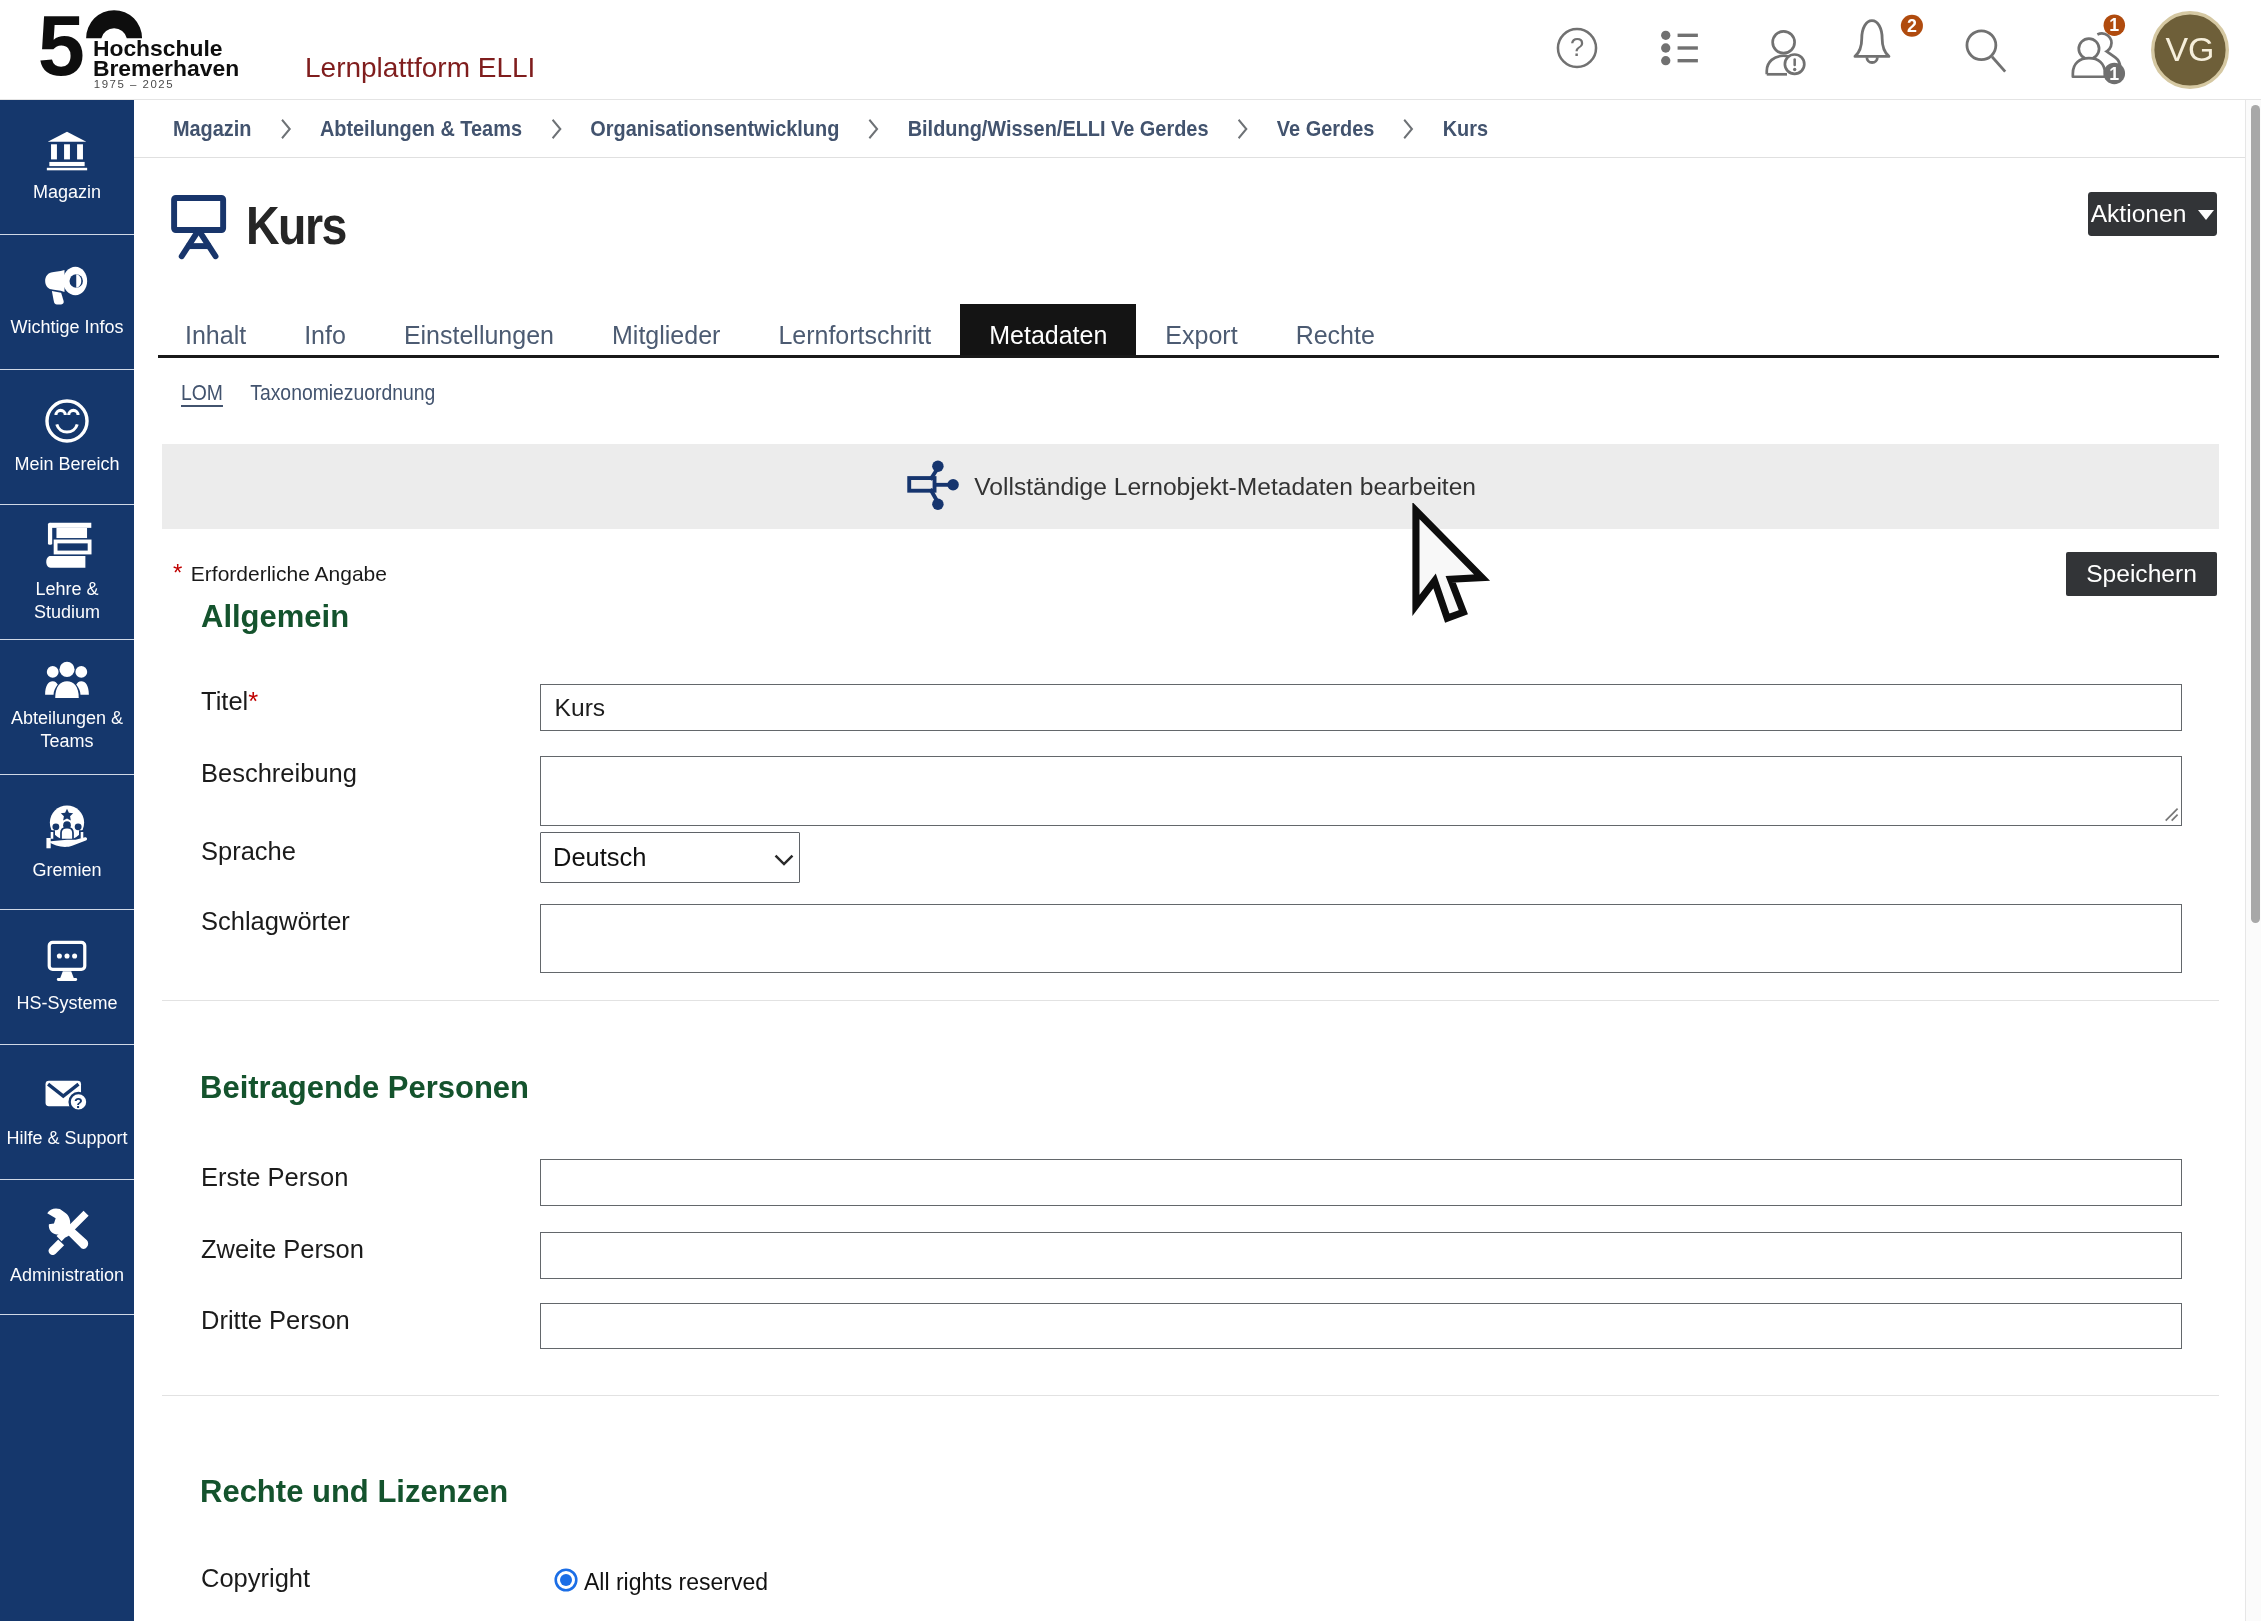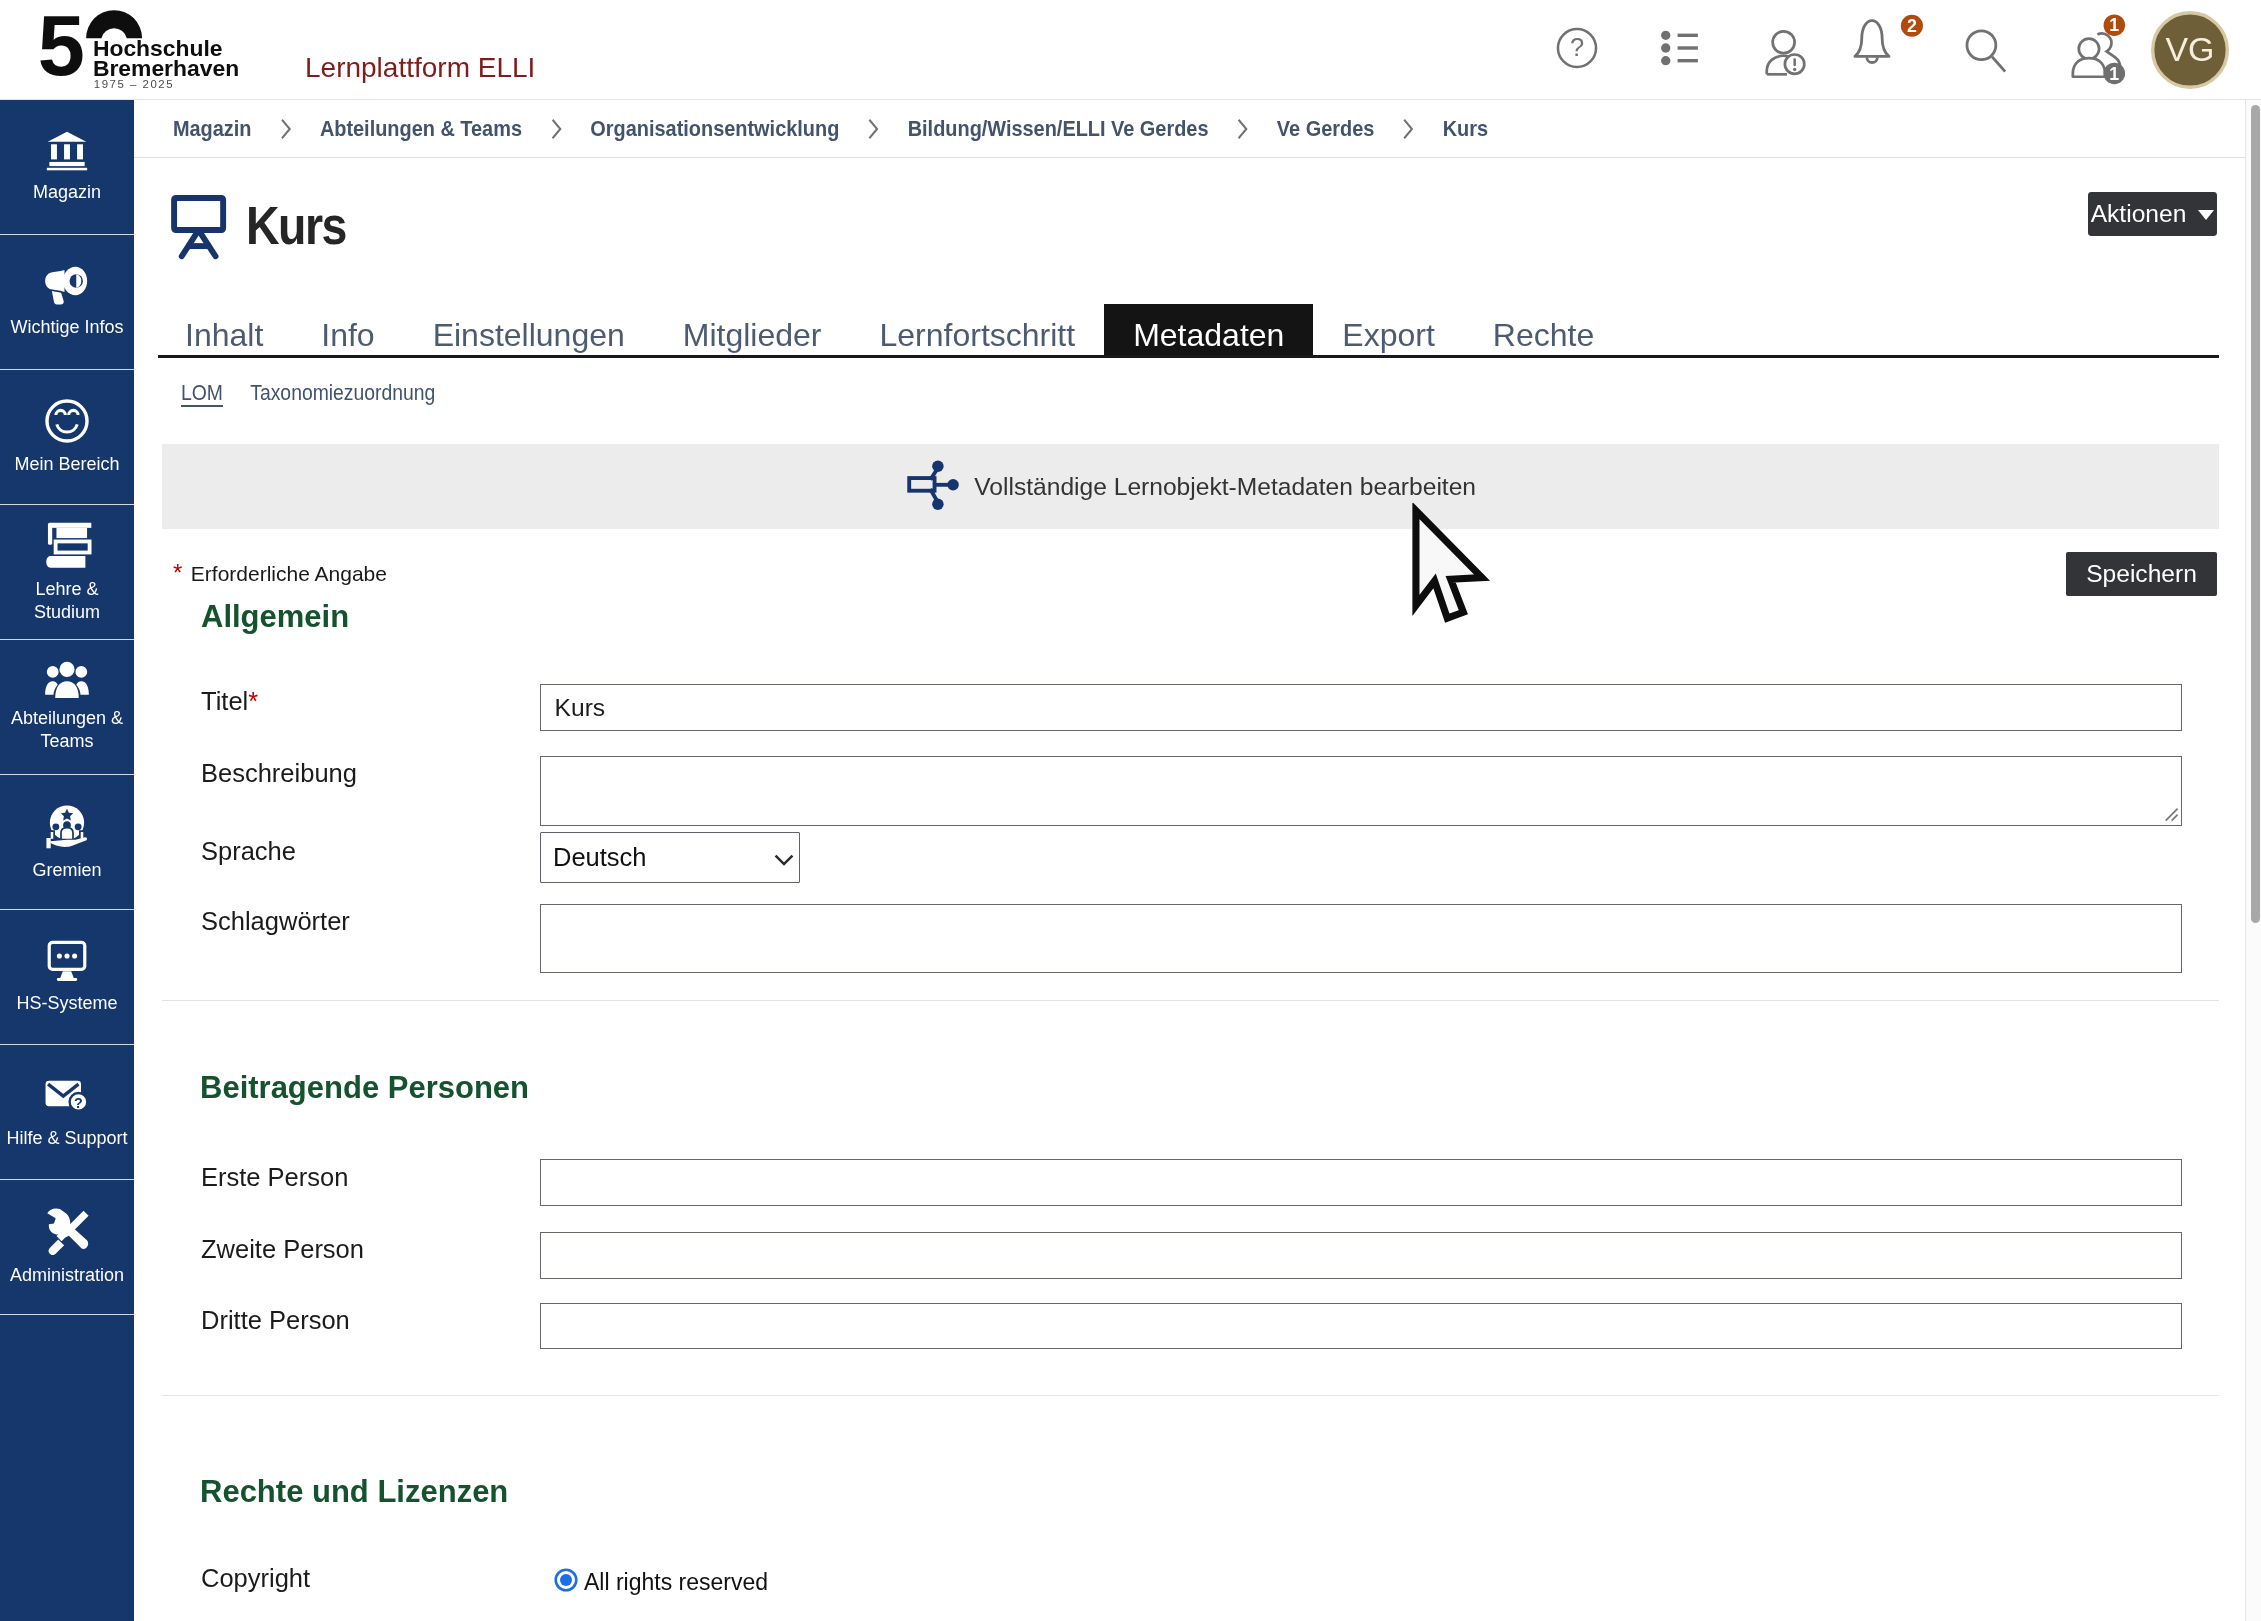--- a/index.html
+++ b/index.html
@@ -12,21 +12,21 @@
 .sbitem .lbl { font-size:18px; line-height:23px; text-align:center; margin-top:9.3px; color:#fdfdfe; }
 .sbitem svg { display:block; }
 #bc { position:absolute; left:134px; top:100px; width:2127px; height:58px; border-bottom:0.8px solid #e0e0e0; z-index:3; background:#fff;}
 #bcin { position:absolute; left:0; top:0; height:57px; display:flex; align-items:center; font-size:22px; font-weight:700; color:#42536e; transform:scaleX(0.905); transform-origin:0 0; white-space:nowrap; }
 #bc .sep { margin:0 31px; margin-top:1.7px; }
 .abs { position:absolute; }
 h1#ptitle { position:absolute; left:246px; top:194px; font-size:54px; font-weight:700; color:#262626; letter-spacing:-1.7px; transform:scaleX(0.86); transform-origin:0 0; }
 #aktionen { position:absolute; left:2088px; top:192px; width:129px; height:44px; background:#323437; color:#fff; font-size:24.6px; border-radius:3.4px; display:flex; align-items:center; justify-content:center; gap:12px; }
 #aktionen .car { width:0; height:0; border-left:8.5px solid transparent; border-right:8.5px solid transparent; border-top:10.2px solid #fff; margin-top:2.5px;}
 #tabs { position:absolute; left:156px; top:304px; height:52px; display:flex; }
-#tabs .tab { height:52px; line-height:62px; padding:0 29px; font-size:32px; color:#4c5b72; }
+#tabs .tab { height:52px; line-height:62px; padding:0 29px; font-size:25px; color:#4c5b72; }
 #tabs .tab.active { background:#141414; color:#fff; }
 #tabline { position:absolute; left:158px; top:355px; width:2061px; height:3.4px; background:#191919; }
 #subtabs { position:absolute; left:181px; top:380px; font-size:22px; color:#42536e; transform:scaleX(0.88); transform-origin:0 0; }
 #subtabs span.lom { text-decoration:underline; text-underline-offset:5.1px; }
 #subtabs span.tax { margin-left:31px; }
 #graybar { position:absolute; left:162px; top:444px; width:2057px; height:85px; background:#ececec; }
 #graybar .inner { position:absolute; left:0; top:0; width:100%; height:100%; display:flex; align-items:center; justify-content:center; gap:15.3px; font-size:24.6px; color:#333; }
 #reqnote { position:absolute; left:173px; top:559px; font-size:21px; color:#1a1a1a; }
 #reqnote .ast { color:#c00000; font-size:24px; margin-right:8.5px; }
 #speichern { position:absolute; left:2066px; top:552px; width:151px; height:44px; background:#323437; color:#fff; font-size:24.6px; border-radius:2px; display:flex; align-items:center; justify-content:center; }

